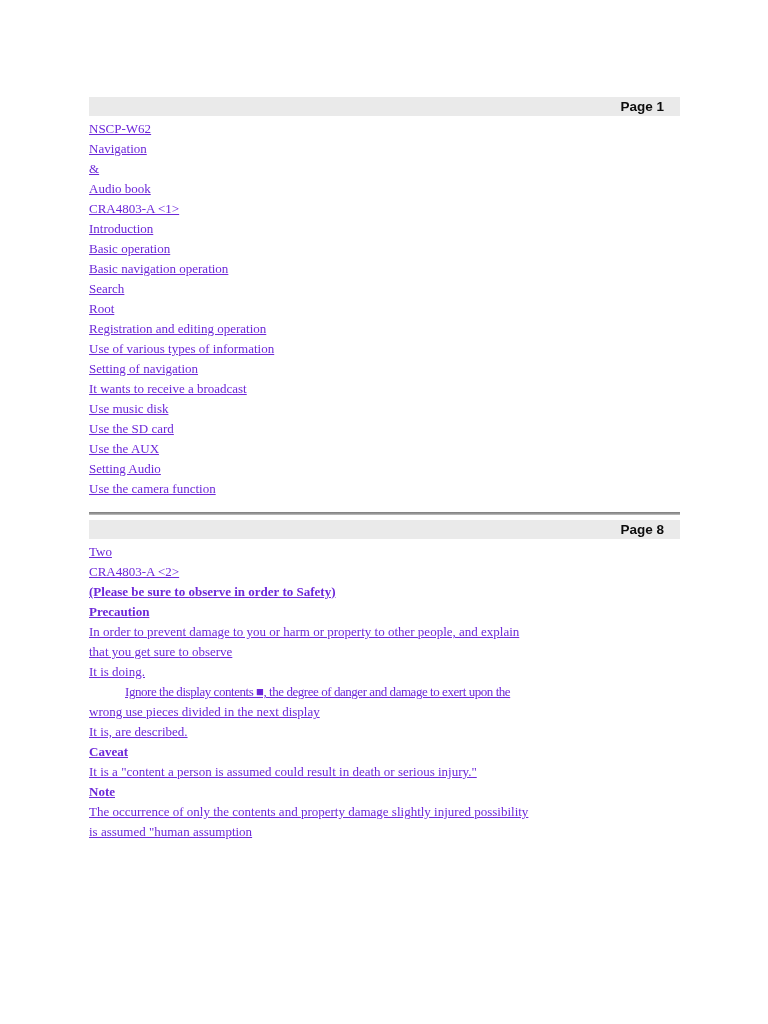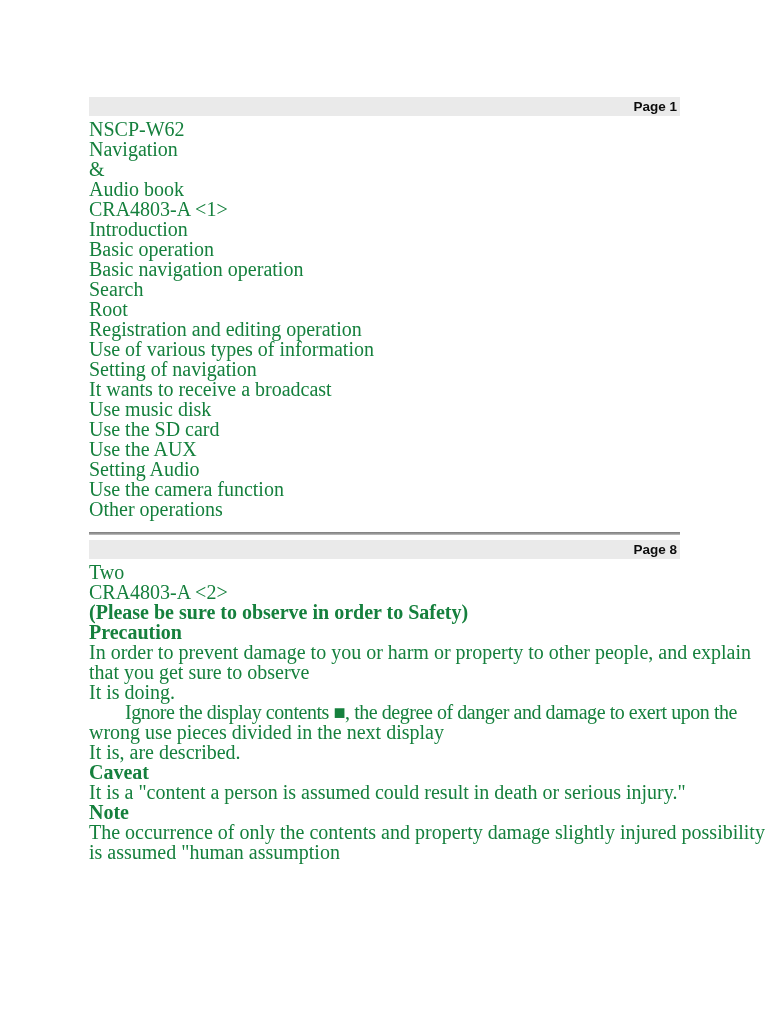--- a/index.html
+++ b/index.html
@@ -19,35 +19,36 @@
     position: absolute;
     left: 89px;
     top: 97px;
     width: 591px;
   }
   .page-header {
     height: 19px;
     line-height: 19px;
     background: #eaeaea;
     text-align: right;
-    padding-right: 3px;
+    padding-right: 16px;
     box-sizing: border-box;
     font-family: "Liberation Sans", sans-serif;
     font-weight: bold;
     font-size: 13.5px;
     color: #0d0d0d;
   }
   .page-body {
     padding-top: 3px;
   }
   .line {
-    font-size: 20px;
+    font-size: 13px;
     line-height: 20px;
-    color: #15803d;
+    color: #6d28d9;
     white-space: nowrap;
+    text-decoration: underline;
   }
   .line.bold {
     font-weight: 700;
   }
   .line.alt {
     letter-spacing: -0.45px;
     margin-left: 36px;
   }
   .divider {
     height: 3px;
@@ -75,21 +76,20 @@
           <div class="line">Root</div>
           <div class="line">Registration and editing operation</div>
           <div class="line">Use of various types of information</div>
           <div class="line">Setting of navigation</div>
           <div class="line">It wants to receive a broadcast</div>
           <div class="line">Use music disk</div>
           <div class="line">Use the SD card</div>
           <div class="line">Use the AUX</div>
           <div class="line">Setting Audio</div>
           <div class="line">Use the camera function</div>
-          <div class="line">Other operations</div>
         </div>
       </section>
       <div class="divider"></div>
       <section>
         <div class="page-header">Page 8</div>
         <div class="page-body">
           <div class="line">Two</div>
           <div class="line">CRA4803-A &lt;2&gt;</div>
           <div class="line bold">(Please be sure to observe in order to Safety)</div>
           <div class="line bold">Precaution</div>

